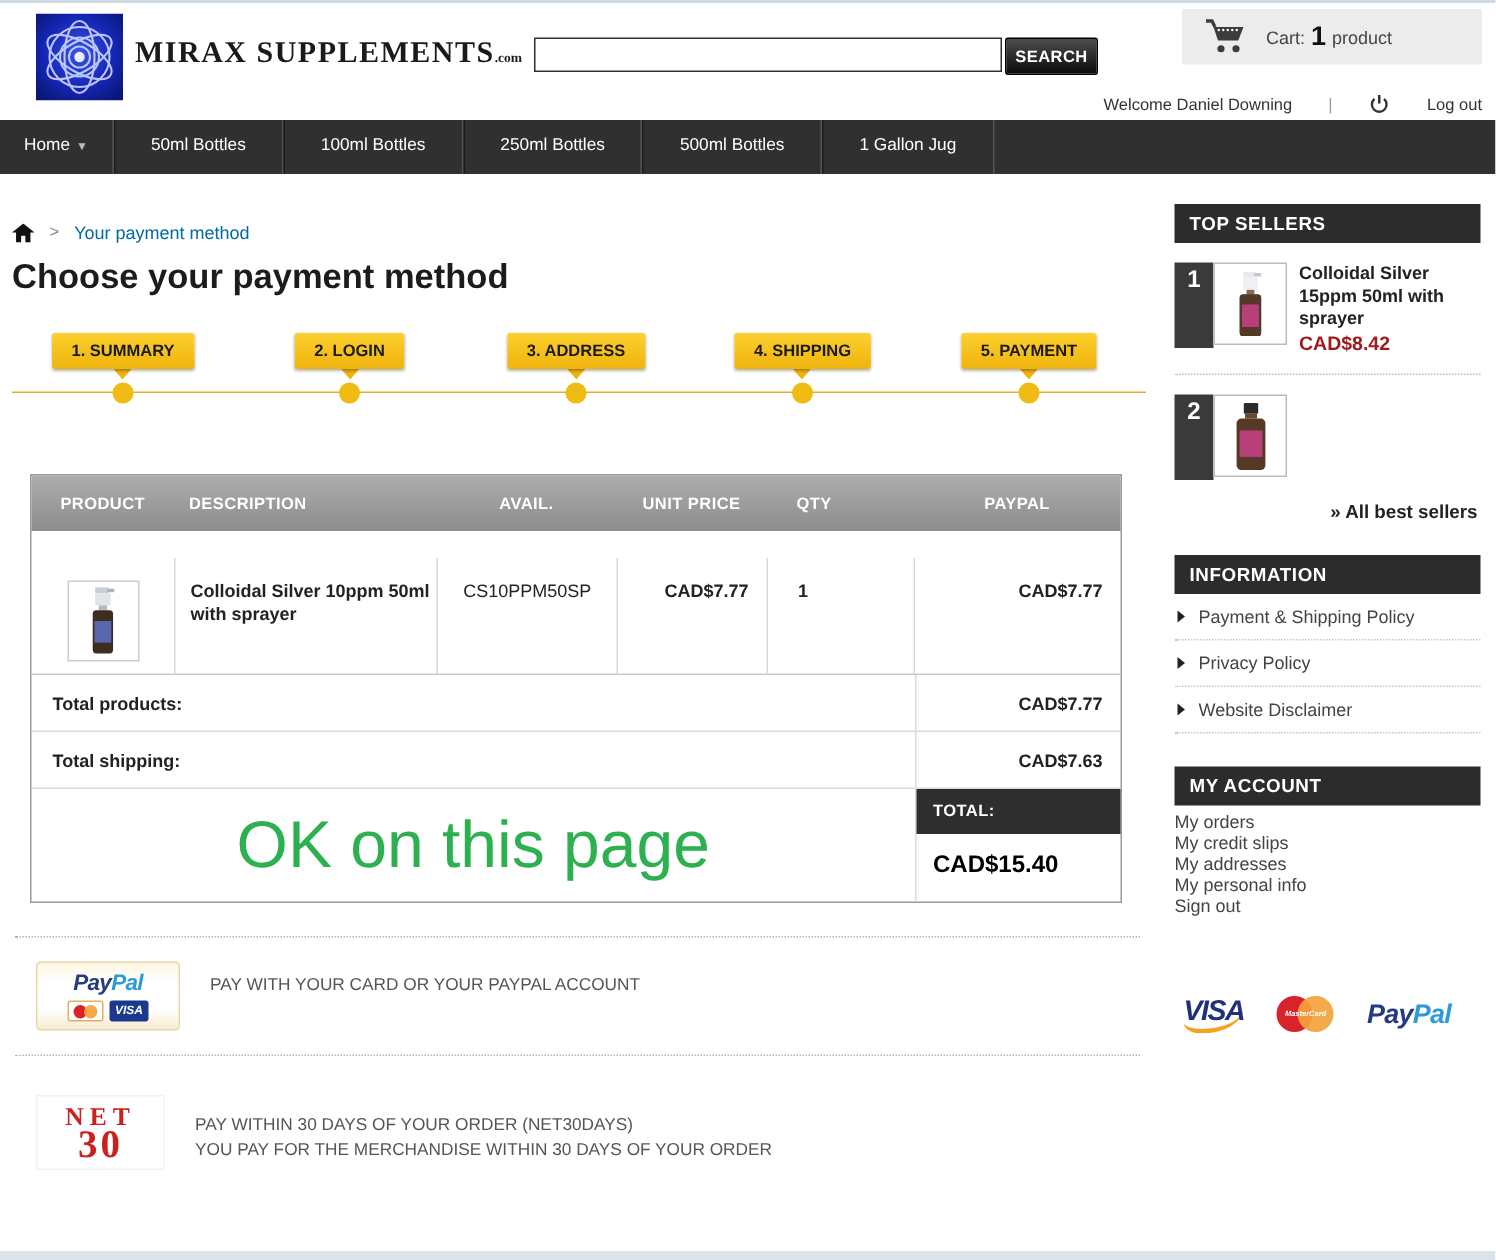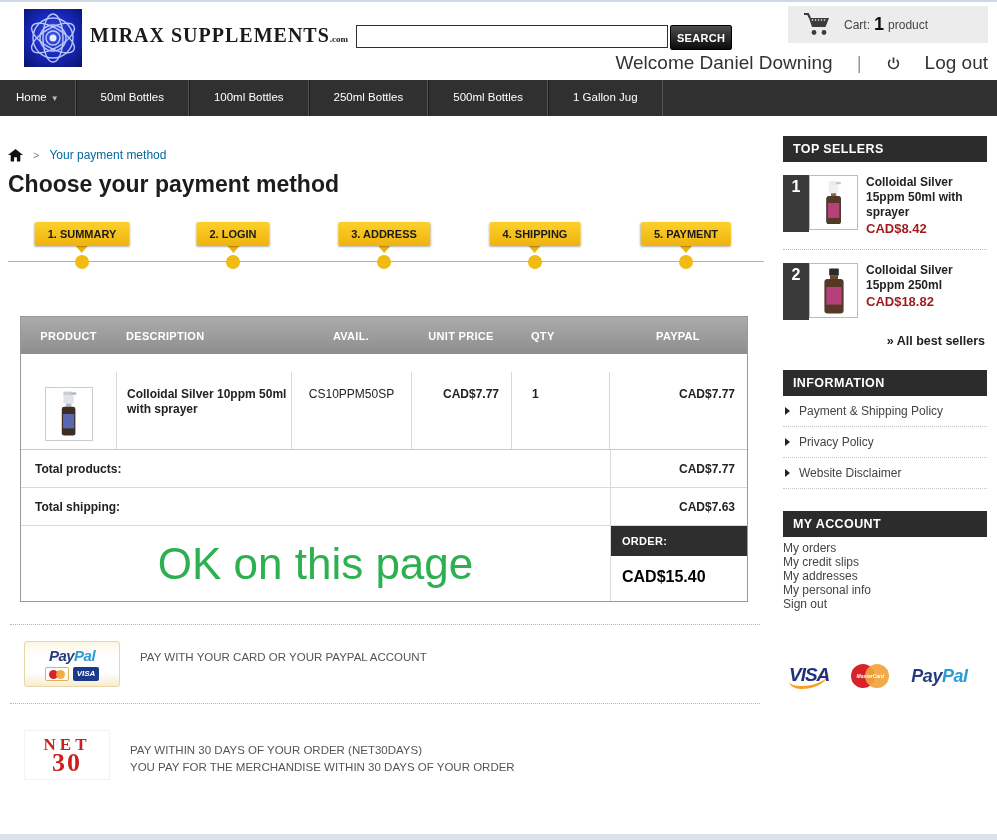--- a/index.html
+++ b/index.html
@@ -19,21 +19,21 @@
   .brand .suffix{ font-size:9px; letter-spacing:0; }
   .search-area{ position:absolute; left:340px; top:23px; display:flex; }
   .search-input{ width:312px; height:23px; border:1px solid #2e2e2e; padding:2px 6px; font-size:12px; }
   .search-btn{ width:62px; height:25px; margin-left:2px; border:1px solid #000; border-radius:2px;
                background:linear-gradient(#4d4d4d,#0a0a0a); color:#fff; font-weight:bold;
                font-size:11px; letter-spacing:.3px; cursor:pointer; }
   .cart-box{ position:absolute; right:9px; top:4px; width:200px; height:37px; background:#ececec;
              display:flex; align-items:center; padding-left:14px; }
   .cart-text{ font-size:12px; color:#444; margin-left:12px; }
   .cart-count{ font-size:18px; font-weight:bold; color:#111; margin:0 4px; }
-  .welcome-row{ position:absolute; right:9px; top:50px; font-size:19px; color:#333;
+  .welcome-row{ position:absolute; right:9px; top:60px; font-size:11px; color:#333;
                 display:flex; align-items:center; gap:24px; }
   .welcome-row .divider{ color:#999; }
   .logout-link{ color:#333; text-decoration:none; cursor:pointer; }
 
   
   .main-nav{ height:36px; background:#303030; display:flex; }
   .nav-item{ color:#fff; font-size:11.5px; line-height:34px; padding:0 24px; cursor:pointer;
              border-right:1px solid #555; border-left:1px solid #1c1c1c; white-space:nowrap; }
   .nav-item:first-child{ border-left:none; padding:0 16px; }
   .nav-item .arrow{ font-size:8px; color:#bbb; margin-left:4px; }
@@ -280,21 +280,21 @@
         <div class="lbl">Total products:</div>
         <div class="val">CAD$7.77</div>
       </div>
       <div class="ot-total-row">
         <div class="lbl">Total shipping:</div>
         <div class="val">CAD$7.63</div>
       </div>
       <div class="ot-grand-row">
         <div class="annotation">OK on this page</div>
         <div class="grand-cell">
-          <div class="grand-label">ORDER:</div>
+          <div class="grand-label">TOTAL:</div>
           <div class="grand-value">CAD$15.40</div>
         </div>
       </div>
     </div>
 
     <div class="sep-dotted" style="margin-top:22px"></div>
 
     
     <div class="pm-row">
       <div class="paypal-box">
@@ -356,24 +356,20 @@
       <div class="ts-item">
         <div class="ts-rank">2</div>
         <div class="ts-imgbox">
           <svg width="32" height="50" viewBox="0 0 40 60">
             <rect x="14" y="2" width="12" height="9" rx="1" fill="#2b2b2b"></rect>
             <rect x="15" y="11" width="10" height="4" fill="#6b4a30"></rect>
             <rect x="8" y="15" width="24" height="43" rx="4" fill="#543a26"></rect>
             <rect x="10.5" y="25" width="19" height="22" fill="#b8407a"></rect>
           </svg>
         </div>
-        <div class="ts-text">
-          <div class="ts-name">Colloidal Silver 15ppm 250ml</div>
-          <div class="ts-price">CAD$18.82</div>
-        </div>
       </div>
 
       <div class="all-link">» All best sellers</div>
     </div>
 
     <div class="side-block">
       <div class="side-header">INFORMATION</div>
       <div class="info-link">
           <span class="tri-bullet"></span>
           <span>Payment &amp; Shipping Policy</span>

